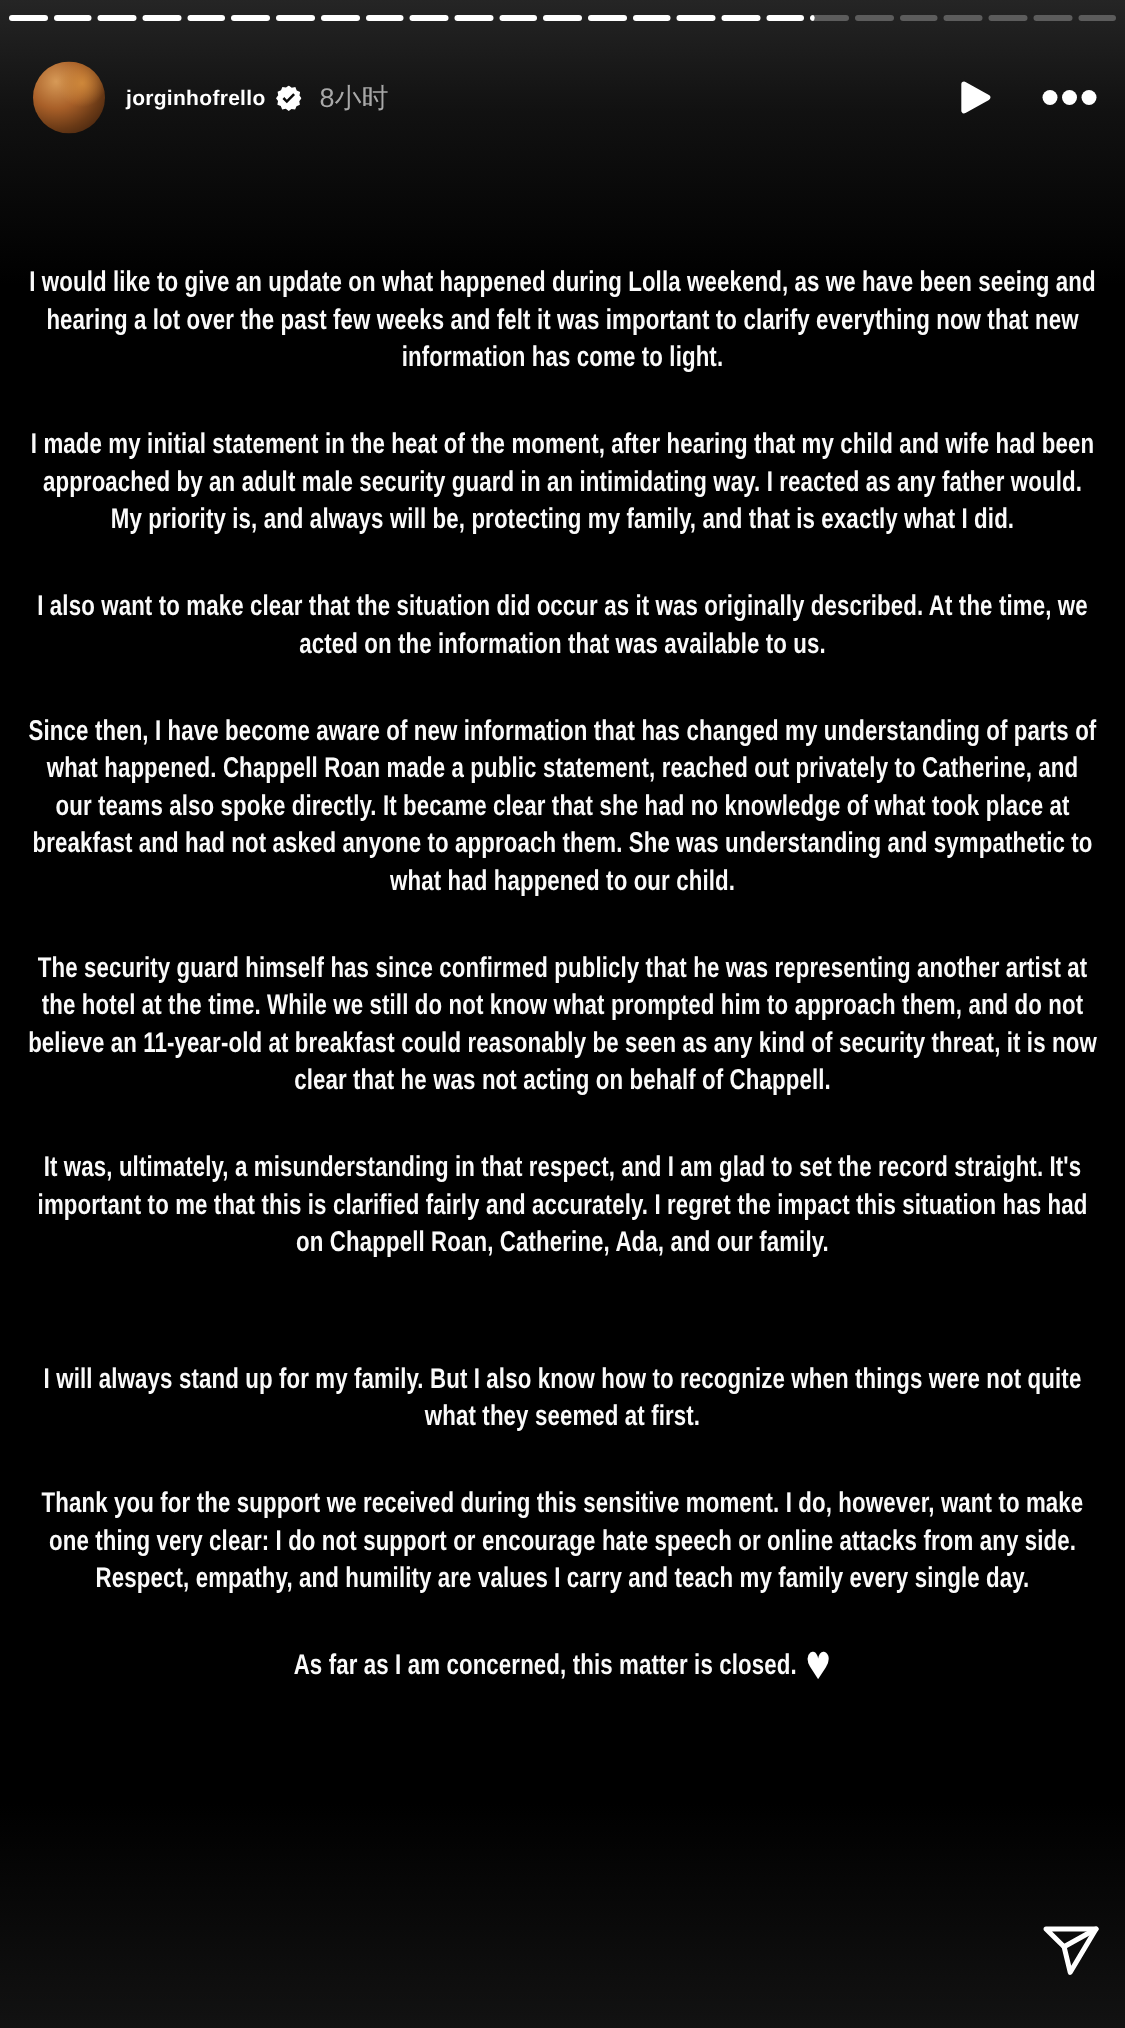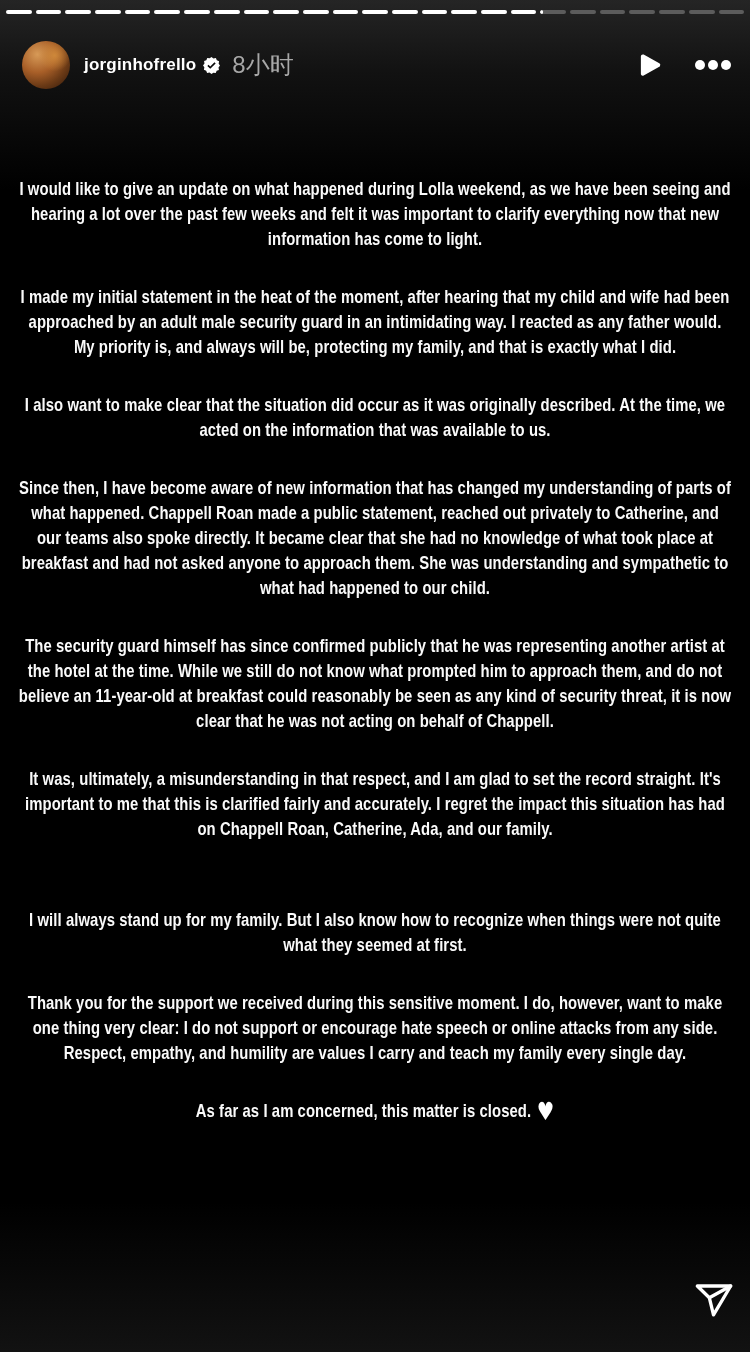--- a/index.html
+++ b/index.html
@@ -55,25 +55,25 @@
   .avatar{
     width:48px;height:48px;border-radius:50%;
     background:
       radial-gradient(circle at 68% 30%, rgba(210,140,60,0.9) 0%, rgba(160,90,35,0.0) 34%),
       radial-gradient(circle at 32% 28%, #d79a57 0%, #a85f28 38%, #6b3a16 66%, #2b160a 100%);
     flex:0 0 auto;
     cursor:pointer;
   }
   .username{
     margin-left:14px;
-    color:#ffffff;font-size:17px;font-weight:700;letter-spacing:.2px;
+    color:#ffffff;font-size:14px;font-weight:700;letter-spacing:.2px;
     cursor:pointer;
   }
   .badge{margin-left:7px;display:flex;align-items:center;}
-  .timestamp{margin-left:12px;color:var(--timestamp-gray);font-size:24px;font-weight:400;}
+  .timestamp{margin-left:12px;color:var(--timestamp-gray);font-size:18px;font-weight:400;}
   .header-spacer{flex:1;}
   .icon-btn{
     background:none;border:none;display:flex;align-items:center;justify-content:center;
     cursor:pointer;padding:0;
   }
   .icon-btn.more{margin-left:30px;}
 
   
   .story-text{
     position:absolute;top:176px;left:-105px;width:960px;

